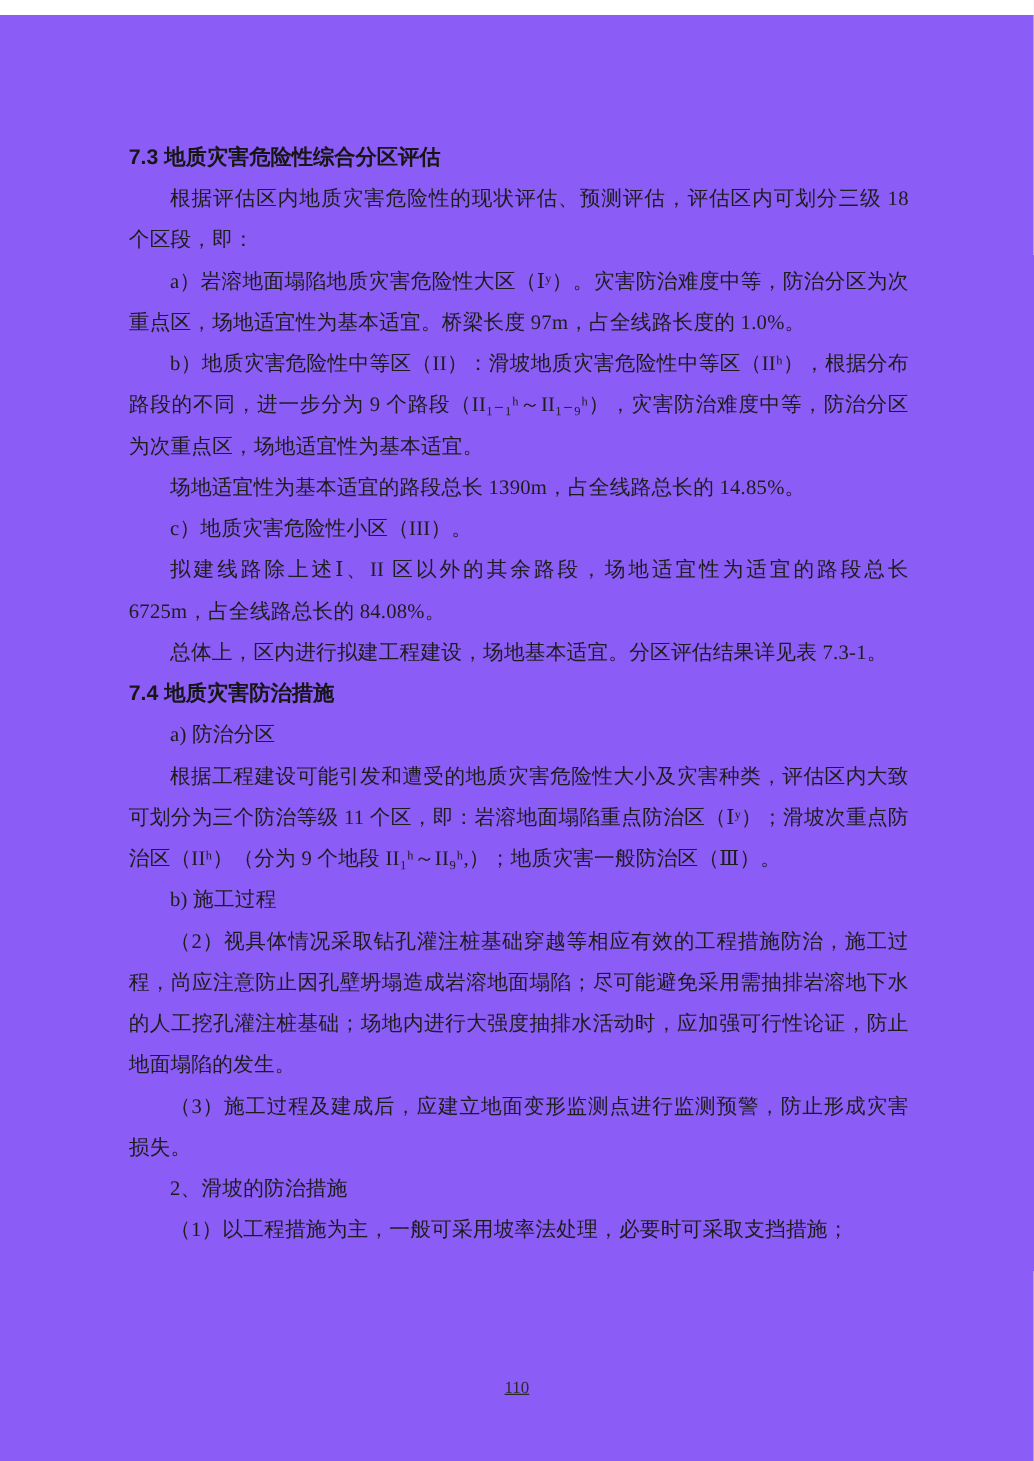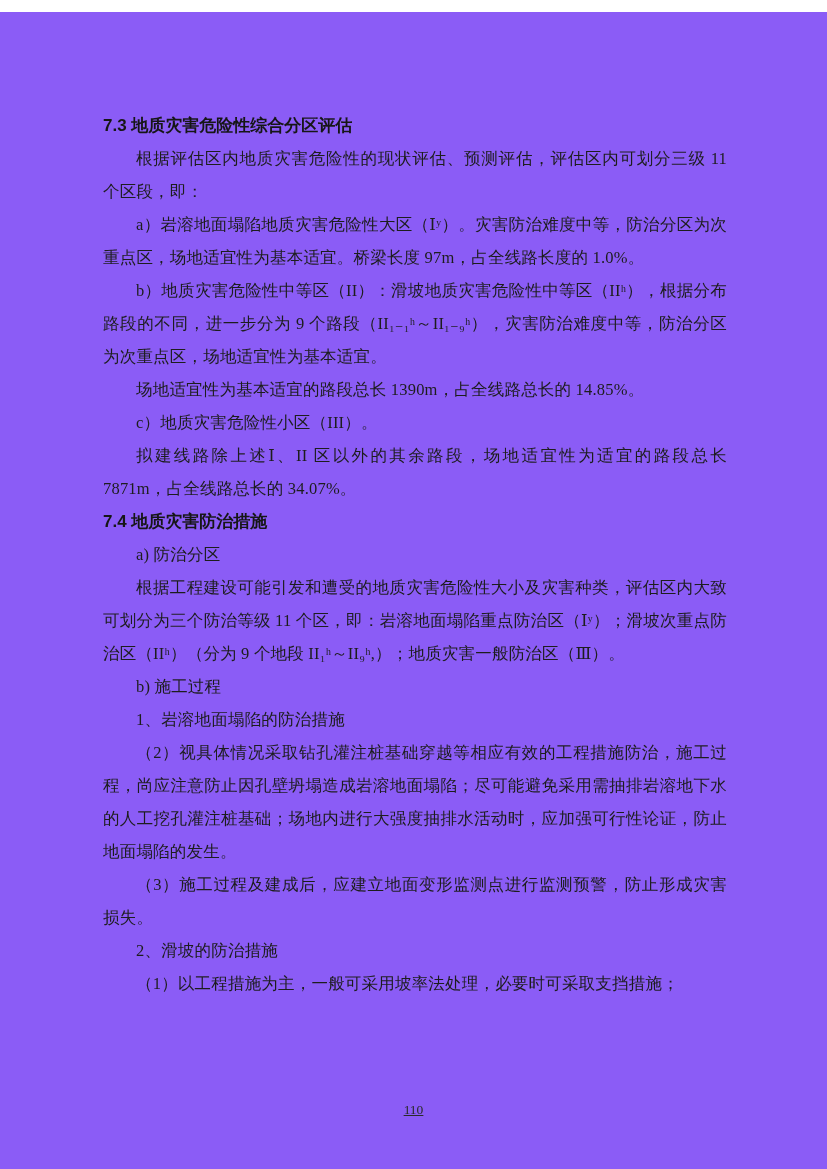--- a/index.html
+++ b/index.html
@@ -51,30 +51,30 @@
     font-family: "Liberation Serif", "DejaVu Serif", serif;
     text-decoration: underline;
   }
 </style>
 </head>
 <body>
 
 <main class="page">
   <section class="content">
     <h2>7.3 地质灾害危险性综合分区评估</h2>
-    <p>根据评估区内地质灾害危险性的现状评估、预测评估，评估区内可划分三级 11 个区段，即：</p>
+    <p>根据评估区内地质灾害危险性的现状评估、预测评估，评估区内可划分三级 18 个区段，即：</p>
     <p>a）岩溶地面塌陷地质灾害危险性大区（Ⅰʸ）。灾害防治难度中等，防治分区为次重点区，场地适宜性为基本适宜。桥梁长度 97m，占全线路长度的 1.0%。</p>
     <p>b）地质灾害危险性中等区（II）：滑坡地质灾害危险性中等区（IIʰ），根据分布路段的不同，进一步分为 9 个路段（II₁₋₁ʰ～II₁₋₉ʰ），灾害防治难度中等，防治分区为次重点区，场地适宜性为基本适宜。</p>
     <p>场地适宜性为基本适宜的路段总长 1390m，占全线路总长的 14.85%。</p>
     <p>c）地质灾害危险性小区（III）。</p>
-    <p>拟建线路除上述Ⅰ、II 区以外的其余路段，场地适宜性为适宜的路段总长 7871m，占全线路总长的 34.07%。</p>
+    <p>拟建线路除上述Ⅰ、II 区以外的其余路段，场地适宜性为适宜的路段总长 6725m，占全线路总长的 84.08%。</p>
+    <p>总体上，区内进行拟建工程建设，场地基本适宜。分区评估结果详见表 7.3-1。</p>
     <h2>7.4 地质灾害防治措施</h2>
     <p>a) 防治分区</p>
     <p>根据工程建设可能引发和遭受的地质灾害危险性大小及灾害种类，评估区内大致可划分为三个防治等级 11 个区，即：岩溶地面塌陷重点防治区（Ⅰʸ）；滑坡次重点防治区（IIʰ）（分为 9 个地段 II₁ʰ～II₉ʰ,）；地质灾害一般防治区（Ⅲ）。</p>
     <p>b) 施工过程</p>
-    <p>1、岩溶地面塌陷的防治措施</p>
     <p>（2）视具体情况采取钻孔灌注桩基础穿越等相应有效的工程措施防治，施工过程，尚应注意防止因孔壁坍塌造成岩溶地面塌陷；尽可能避免采用需抽排岩溶地下水的人工挖孔灌注桩基础；场地内进行大强度抽排水活动时，应加强可行性论证，防止地面塌陷的发生。</p>
     <p>（3）施工过程及建成后，应建立地面变形监测点进行监测预警，防止形成灾害损失。</p>
     <p>2、滑坡的防治措施</p>
     <p>（1）以工程措施为主，一般可采用坡率法处理，必要时可采取支挡措施；</p>
   </section>
   <footer class="page-number">110</footer>
 </main>
 
 </body></html>

